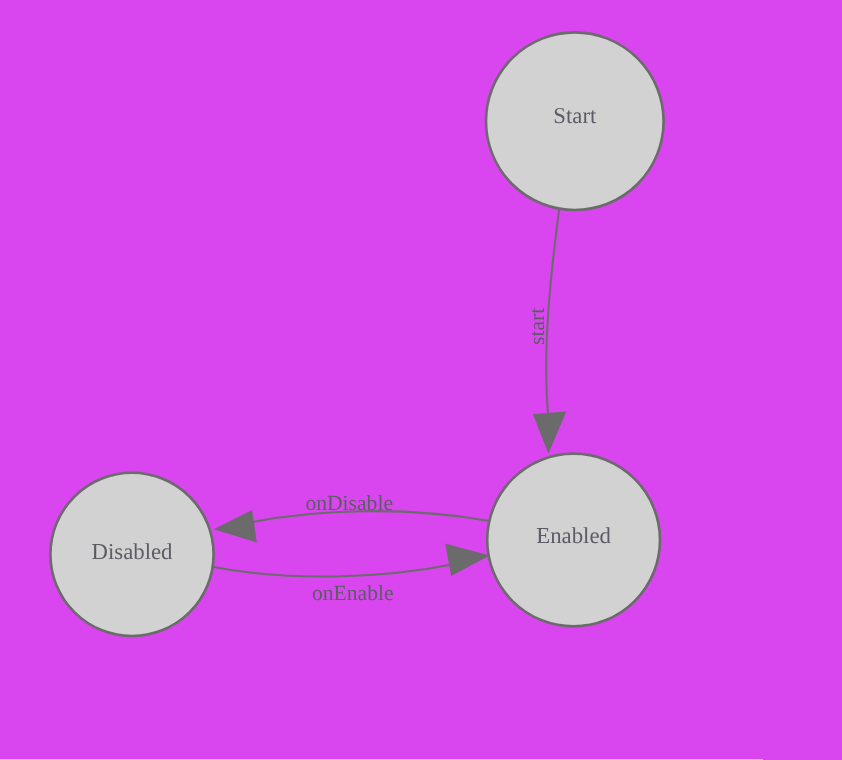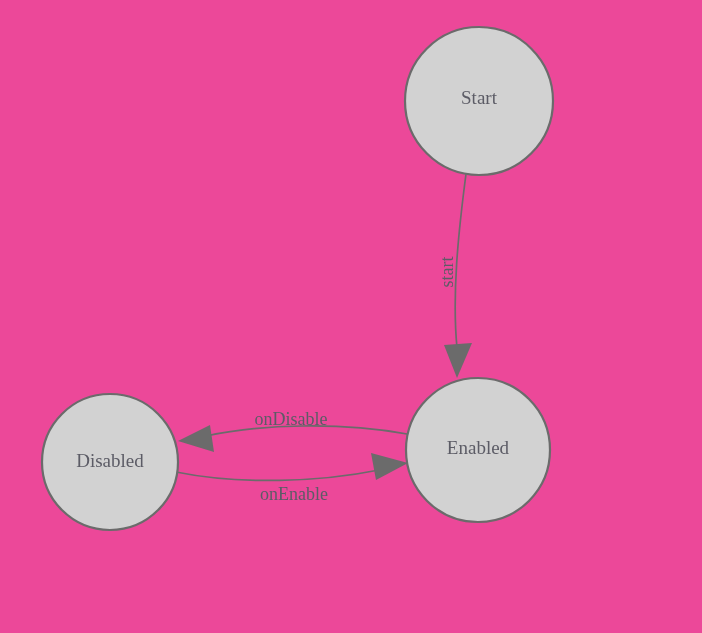--- a/index.html
+++ b/index.html
@@ -11,21 +11,21 @@
   body {
     width: 702px;
     height: 633px;
     overflow: hidden;
     font-family: "Liberation Serif", serif;
   }
   #diagram-canvas {
     position: relative;
     width: 702px;
     height: 633px;
-    background: #ec4899;
+    background: #d946ef;
   }
   #diagram-svg {
     position: absolute;
     top: 0;
     left: 0;
     width: 702px;
     height: 633px;
     display: block;
   }
   .node-circle {

